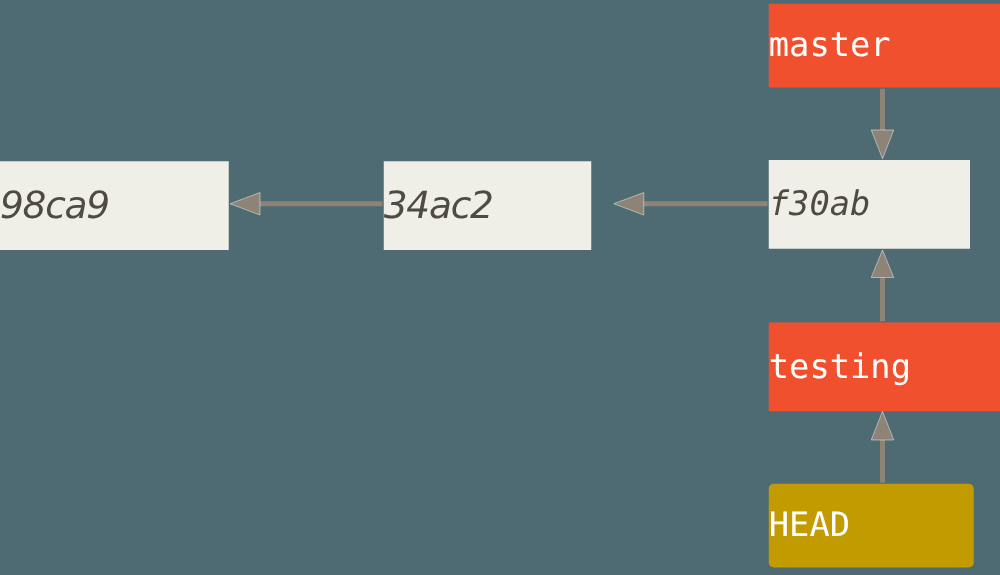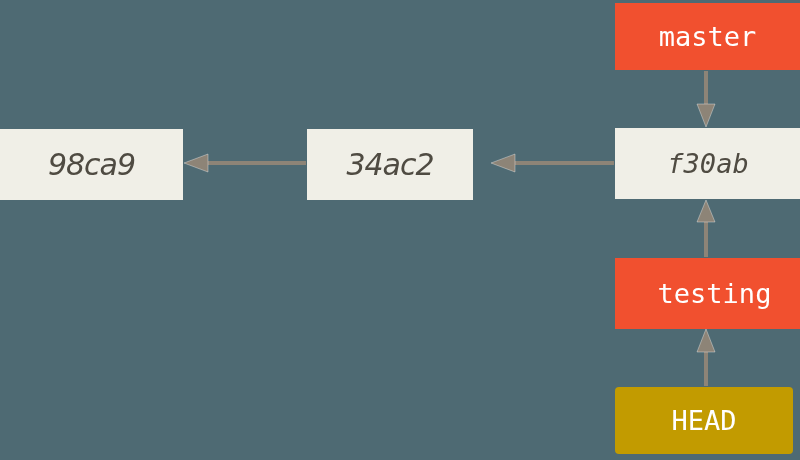--- a/index.html
+++ b/index.html
@@ -11,21 +11,21 @@
     width: 800px;
     height: 460px;
     background: var(--background, #4e6a73);
     overflow: hidden;
     font-family: "DejaVu Sans Mono", monospace;
   }
   .node {
     position: absolute;
     display: flex;
     align-items: center;
-    justify-content: center;
+    justify-content: flex-start;
     box-sizing: border-box;
   }
   .commit {
     background: var(--commit-box, #f0efe7);
     color: var(--commit-text, #4f4b42);
     font-family: "DejaVu Sans", "Liberation Sans", sans-serif;
     font-size: 30px;
     letter-spacing: -1px;
     font-style: italic;
   }
@@ -40,24 +40,24 @@
     font-size: 27px;
   }
   .head {
     background: var(--head-box, #c29b00);
     color: var(--pointer-text, #ffffff);
     font-size: 27px;
     border-radius: 4px;
   }
   #node-98ca9   { left: 0px;   top: 129px; width: 183px; height: 71px; }
   #node-34ac2   { left: 307px; top: 129px; width: 166px; height: 71px; }
-  #node-f30ab   { left: 615px; top: 128px; width: 186px; height: 71px; }
+  #node-f30ab   { left: 615px; top: 128px; width: 161px; height: 71px; }
   #node-master  { left: 615px; top: 3px;   width: 185px; height: 67px; }
   #node-testing { left: 615px; top: 258px; width: 199px; height: 71px; }
-  #node-head    { left: 615px; top: 387px; width: 178px; height: 67px; }
+  #node-head    { left: 615px; top: 387px; width: 164px; height: 67px; }
   .arrow-overlay {
     position: absolute;
     left: 0; top: 0;
     width: 800px; height: 460px;
     pointer-events: none;
   }
   .arrow-line {
     stroke: var(--arrow, #8d8477);
     stroke-width: 4;
   }

